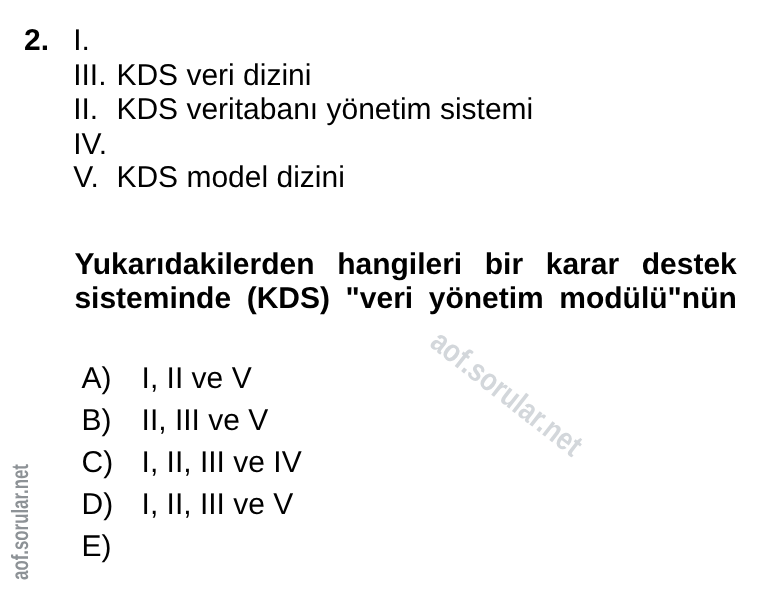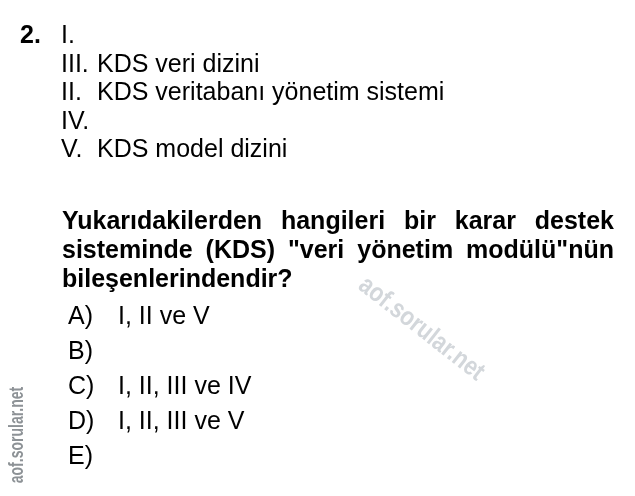--- a/index.html
+++ b/index.html
@@ -138,30 +138,30 @@
     </div>
     <div class="lrow">
       <span class="lnum">V.</span>
       <span class="ltext">KDS model dizini</span>
     </div>
   </div>
 
   <div class="question">
     <div class="qline">Yukarıdakilerden hangileri bir karar destek</div>
     <div class="qline">sisteminde (KDS) "veri yönetim modülü"nün</div>
-    <div class="qline">bileşenlerindendir?</div>
   </div>
 
   <div class="options">
     <div class="orow">
       <span class="olabel">A)</span>
       <span class="otext">I, II ve V</span>
     </div>
     <div class="orow">
       <span class="olabel">B)</span>
+      <span class="otext">II, III ve V</span>
     </div>
     <div class="orow">
       <span class="olabel">C)</span>
       <span class="otext">I, II, III ve IV</span>
     </div>
     <div class="orow">
       <span class="olabel">D)</span>
       <span class="otext">I, II, III ve V</span>
     </div>
     <div class="orow">

